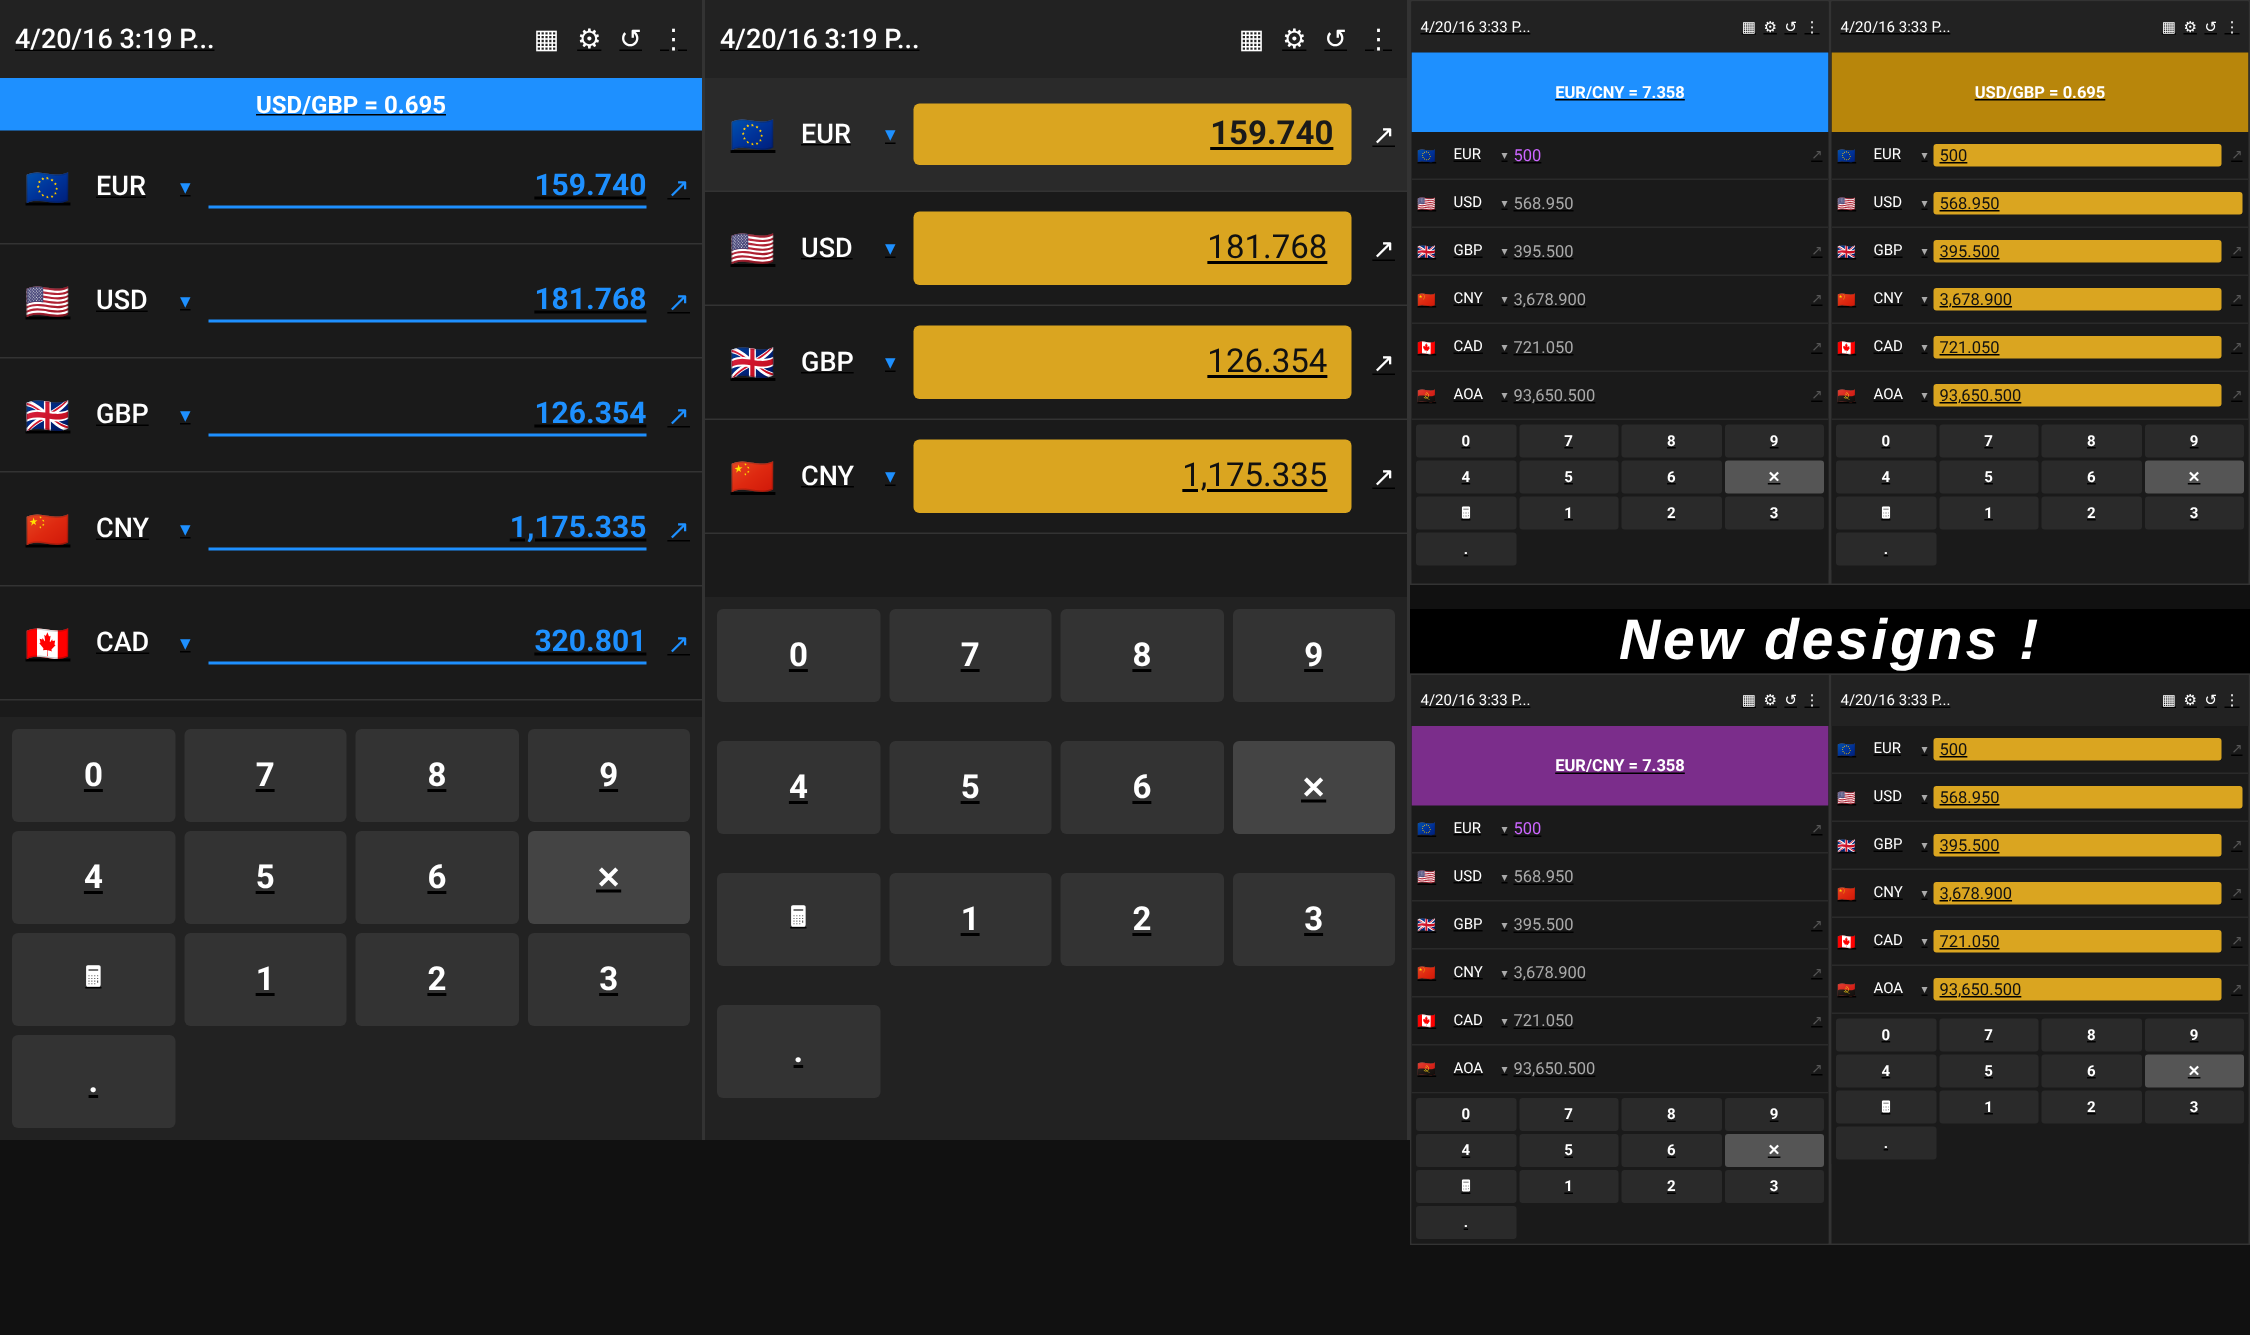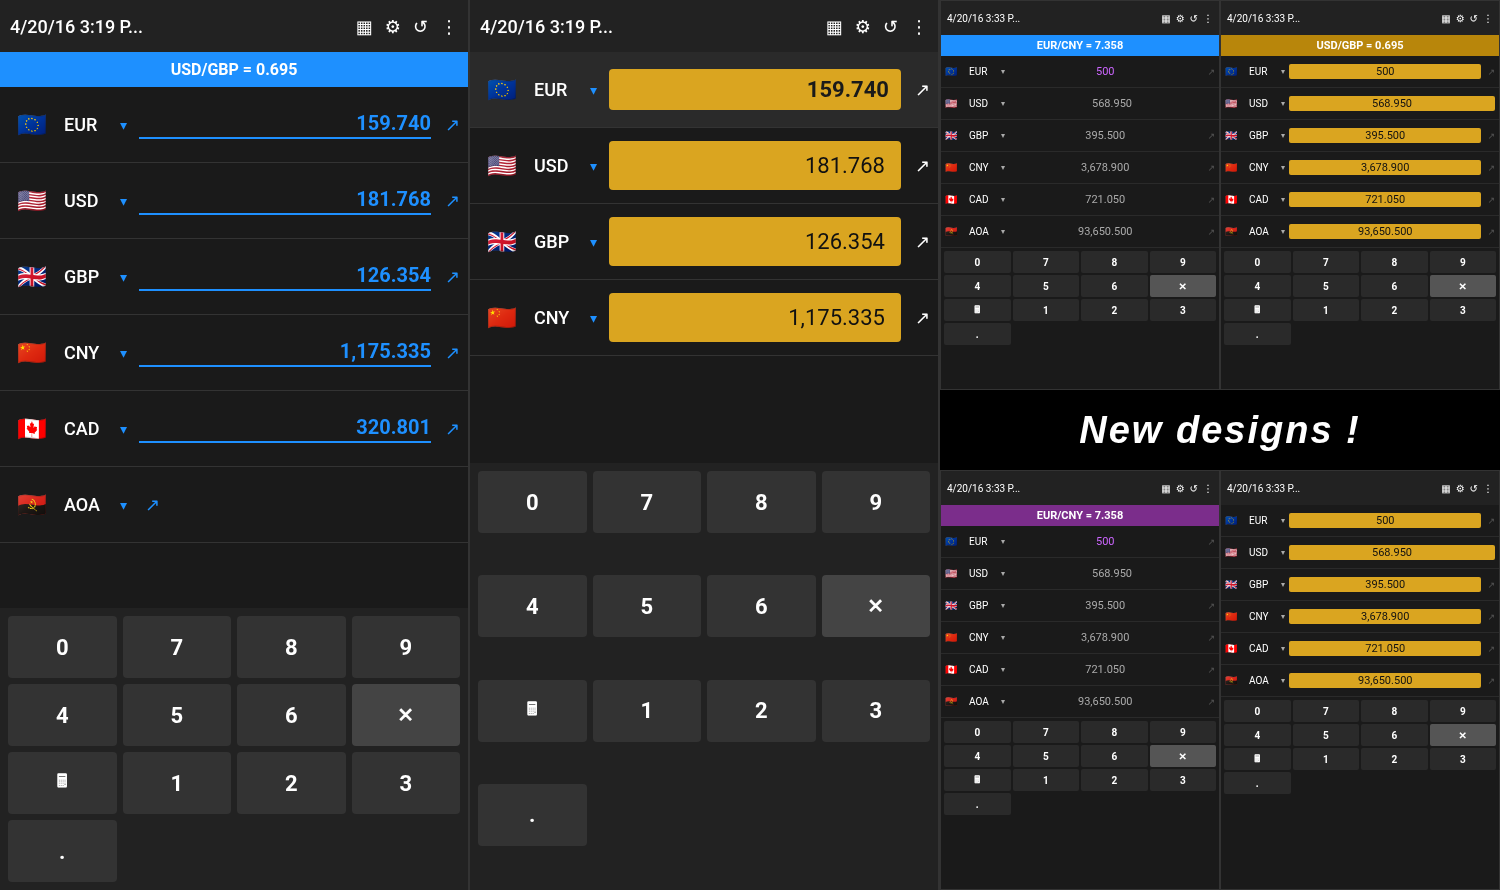--- a/index.html
+++ b/index.html
@@ -9,21 +9,22 @@
       background: #111;
       display: flex;
       font-family: 'Roboto', Arial, sans-serif;
       overflow: hidden;
     }
 
     
     .panel {
       display: flex;
       flex-direction: column;
-      height: 890px;
+      height: 760px;
+      text-decoration: underline;
     }
     .panel-1 {
       width: 470px;
       background: #1a1a1a;
       border-right: 2px solid #333;
     }
     .panel-2 {
       width: 470px;
       background: #1a1a1a;
       border-right: 2px solid #333;
@@ -182,21 +183,21 @@
     .mini-status-bar .time {
       color: white;
       font-size: 10px;
       flex: 1;
     }
     .mini-status-bar .icons span {
       color: white;
       font-size: 11px;
     }
     .mini-rate-bar {
-      padding: 4px;
+      padding: 20px;
       text-align: center;
       font-size: 11px;
       font-weight: bold;
       color: white;
     }
     .mini-rate-bar-blue { background: #1e90ff; }
 
     .mini-currency-row {
       display: flex;
       align-items: center;
@@ -216,21 +217,21 @@
       color: white;
       font-size: 10px;
       width: 28px;
     }
     .mini-arrow {
       color: #aaa;
       font-size: 8px;
     }
     .mini-value {
       flex: 1;
-      text-align: center;
+      text-align: left;
       font-size: 11px;
       color: #aaa;
     }
     .mini-value-purple {
       color: #cc66ff;
     }
     .mini-trend {
       color: #555;
       font-size: 9px;
       margin-left: 2px;
@@ -257,20 +258,21 @@
       cursor: pointer;
     }
 
     
     .new-designs-banner {
       background: #000;
       display: flex;
       align-items: center;
       justify-content: center;
       height: 80px;
+      margin-top: 16px;
     }
     .new-designs-text {
       font-size: 38px;
       font-weight: 900;
       color: white;
       font-style: italic;
       font-family: Impact, Arial, sans-serif;
       letter-spacing: 2px;
     }
 

